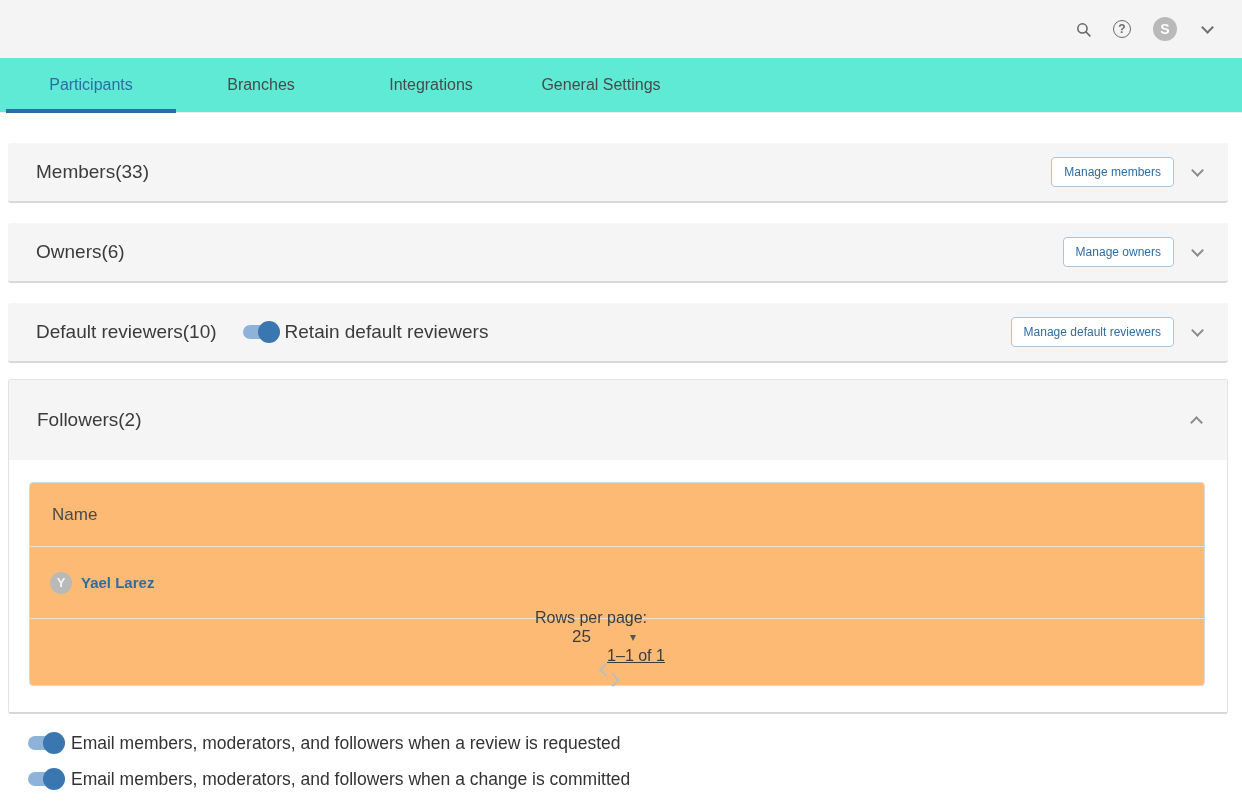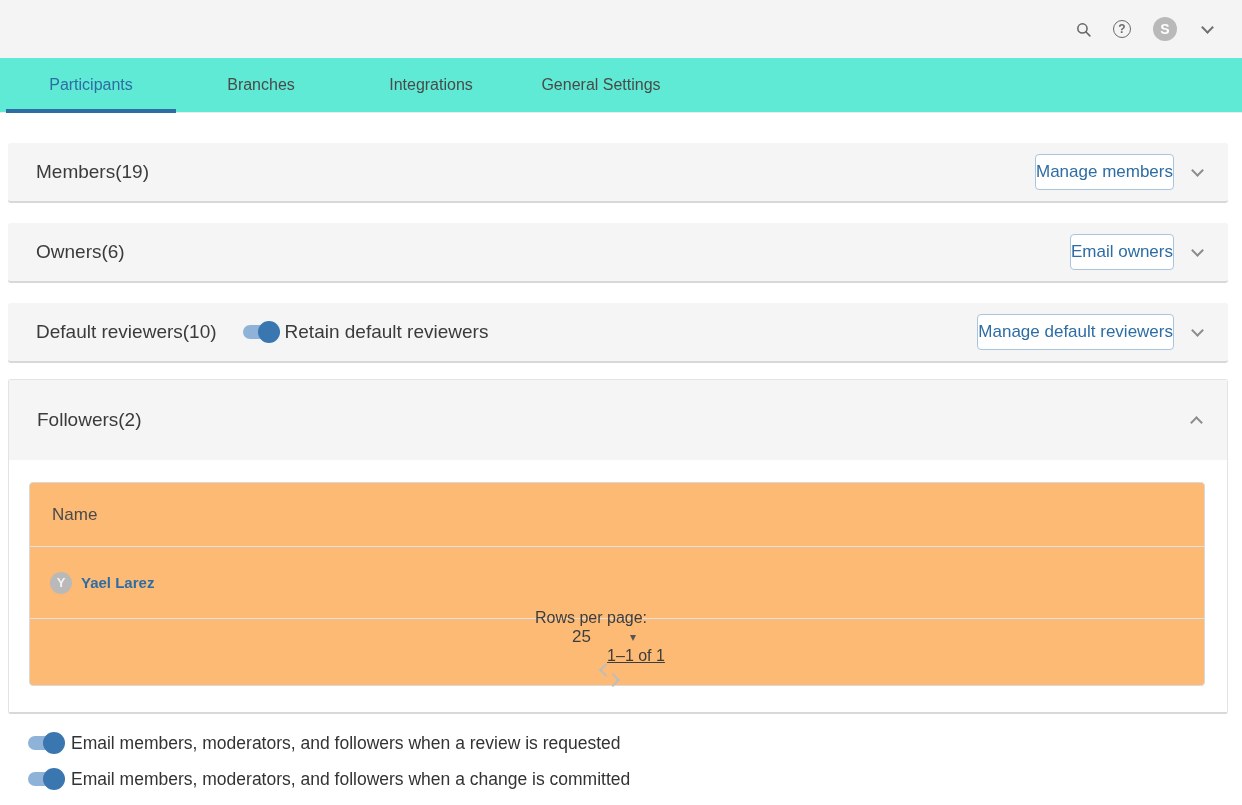--- a/index.html
+++ b/index.html
@@ -76,22 +76,22 @@
     margin-bottom: 20px;
   }
   .card-title { font-size: 19px; color: #3b3b3b; }
   .manage-btn {
     margin-left: auto;
     background: #ffffff;
     border: 1px solid #a9c4dd;
     border-radius: 4px;
     color: #2e6da4;
     font-family: "Liberation Sans", sans-serif;
-    font-size: 17px;
-    padding: 7px 0;
+    font-size: 12px;
+    padding: 7px 12px;
     cursor: pointer;
   }
   .sect-chev {
     width: 34px; display:flex; align-items:center; justify-content:center;
     margin-left: 6px; cursor: pointer;
   }
 
   
   .switch {
     position: relative;
@@ -199,30 +199,30 @@
 <div class="tabbar">
   <div class="tab active">Participants</div>
   <div class="tab">Branches</div>
   <div class="tab">Integrations</div>
   <div class="tab">General Settings</div>
 </div>
 
 <div class="content">
 
   <div class="card">
-    <span class="card-title">Members(19)</span>
+    <span class="card-title">Members(33)</span>
     <button class="manage-btn">Manage members</button>
     <span class="sect-chev">
       <span class="chev down gray"></span>
     </span>
   </div>
 
   <div class="card">
     <span class="card-title">Owners(6)</span>
-    <button class="manage-btn">Email owners</button>
+    <button class="manage-btn">Manage owners</button>
     <span class="sect-chev">
       <span class="chev down gray"></span>
     </span>
   </div>
 
   <div class="card" style="margin-bottom:16px;">
     <span class="card-title">Default reviewers(10)</span>
     <span class="inline-toggle">
       <span class="switch on">
         <span class="track"></span>

